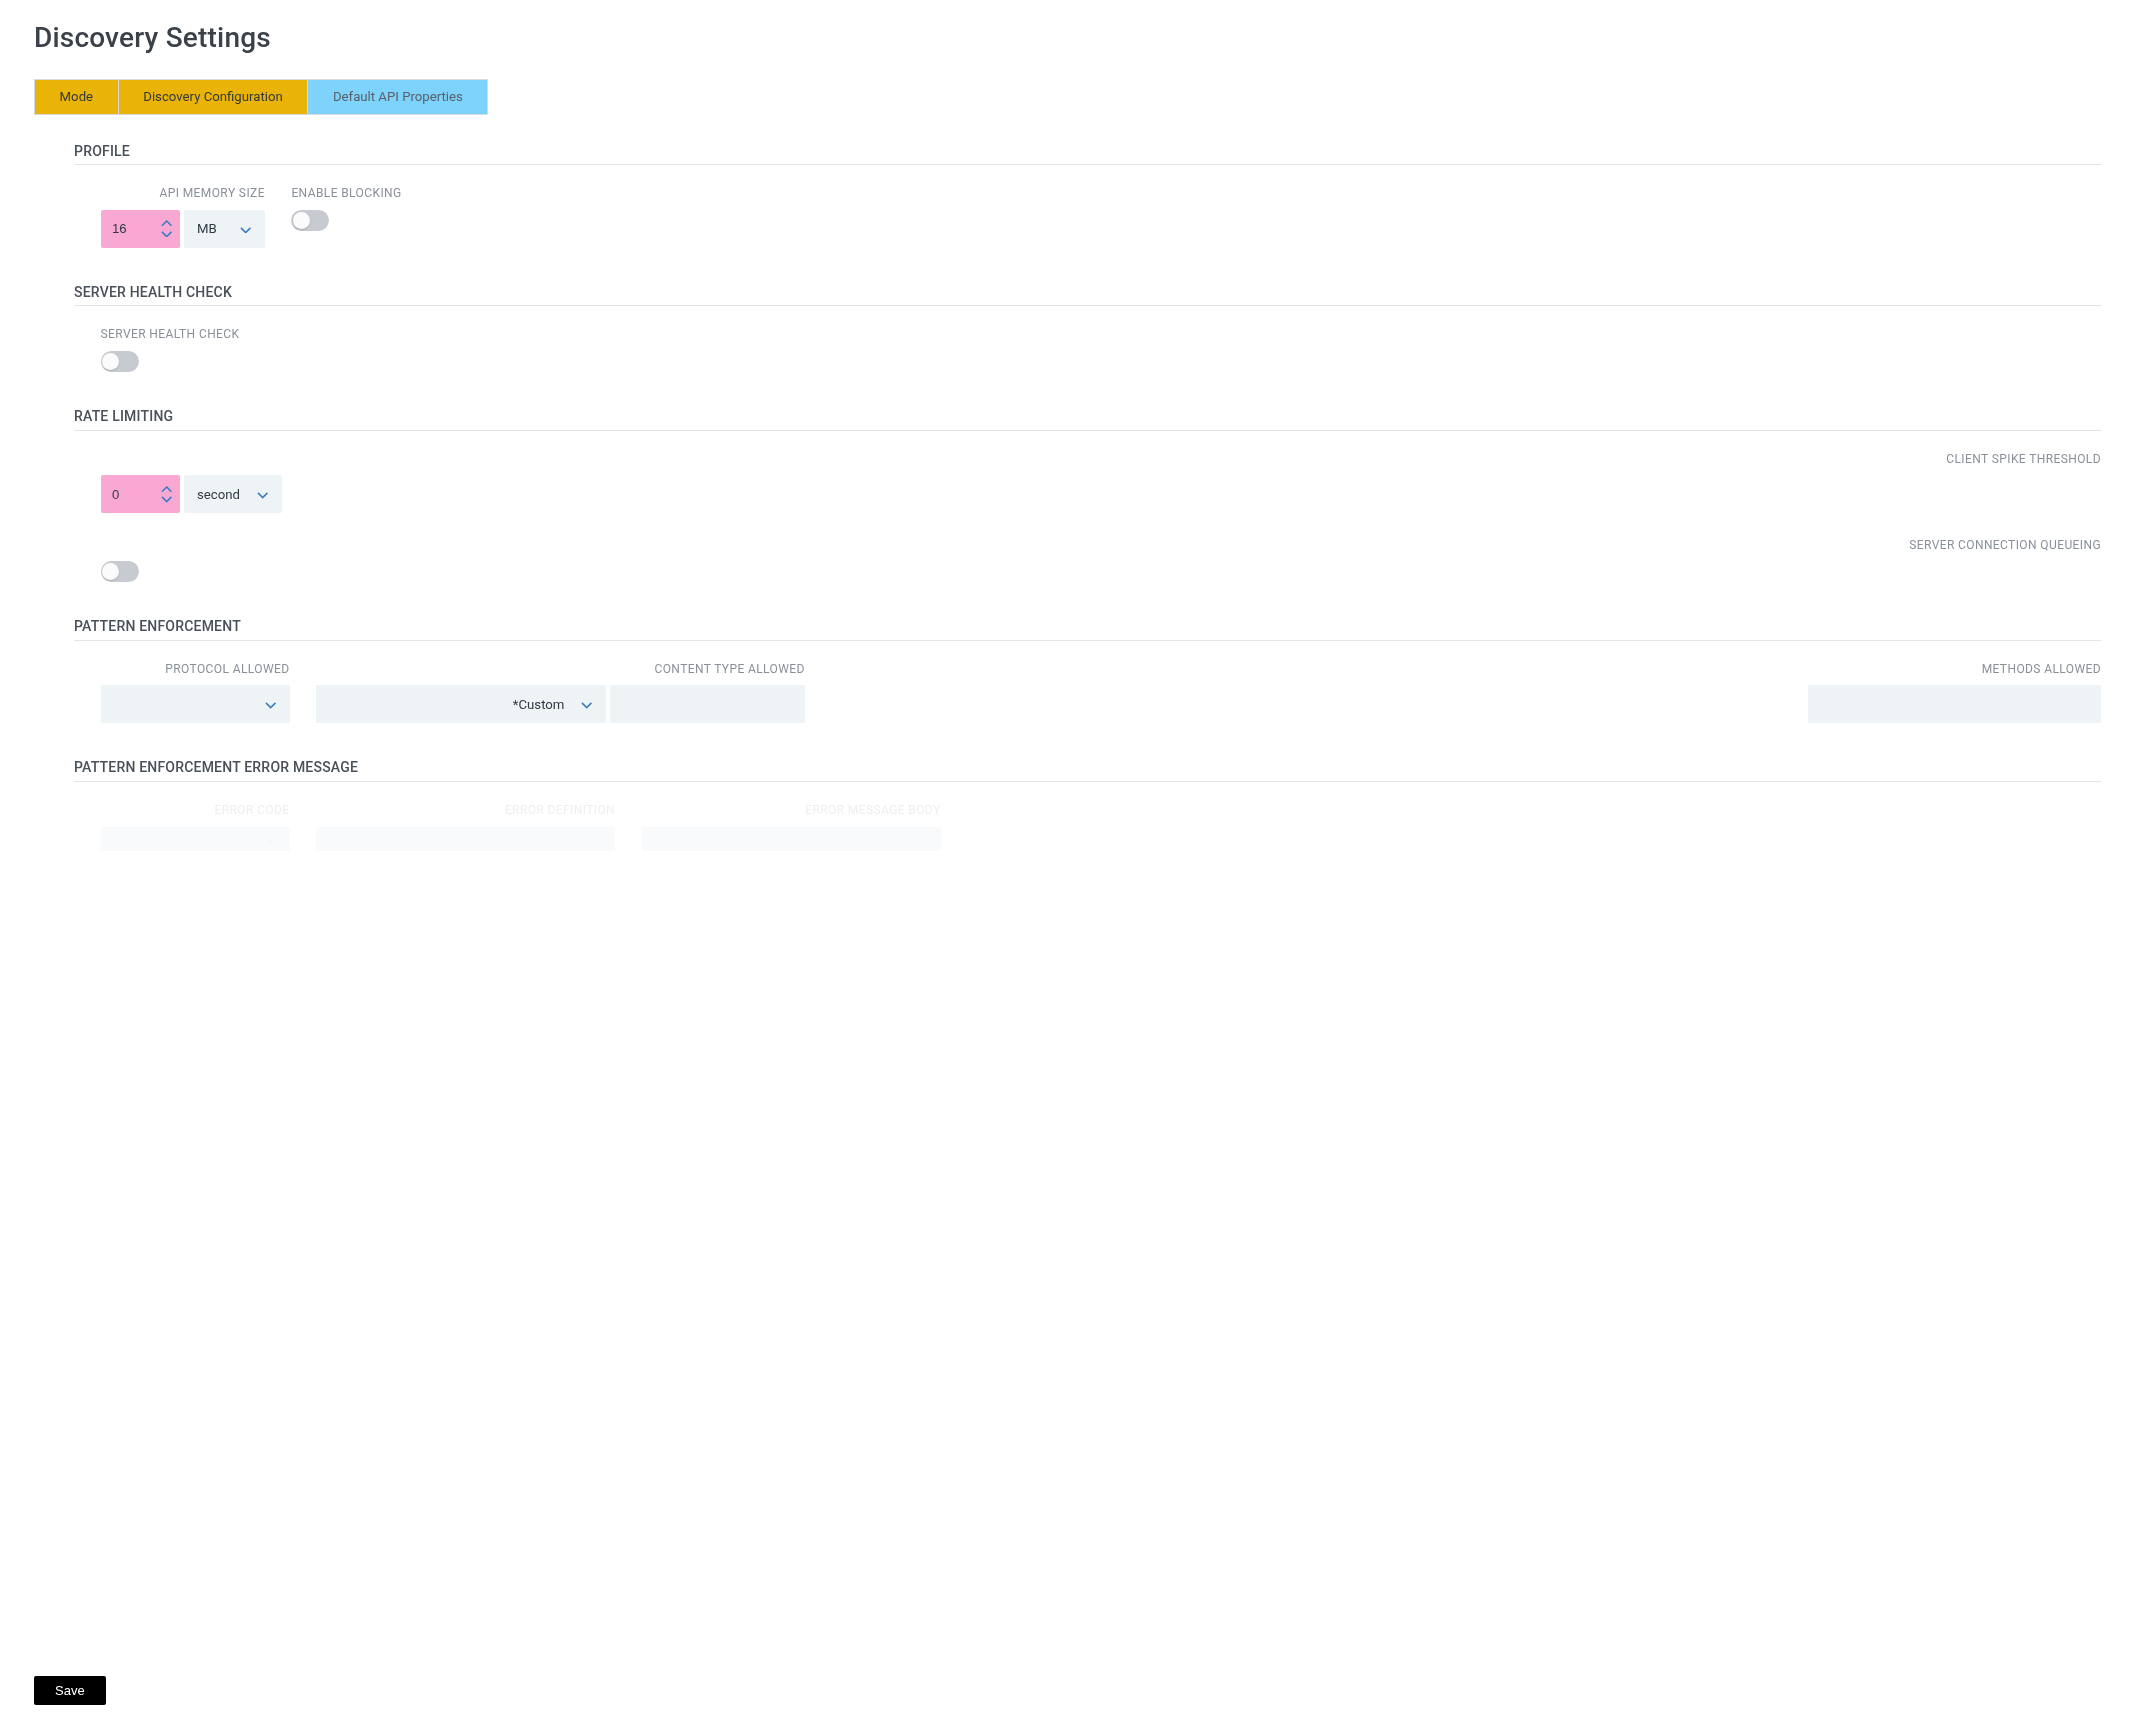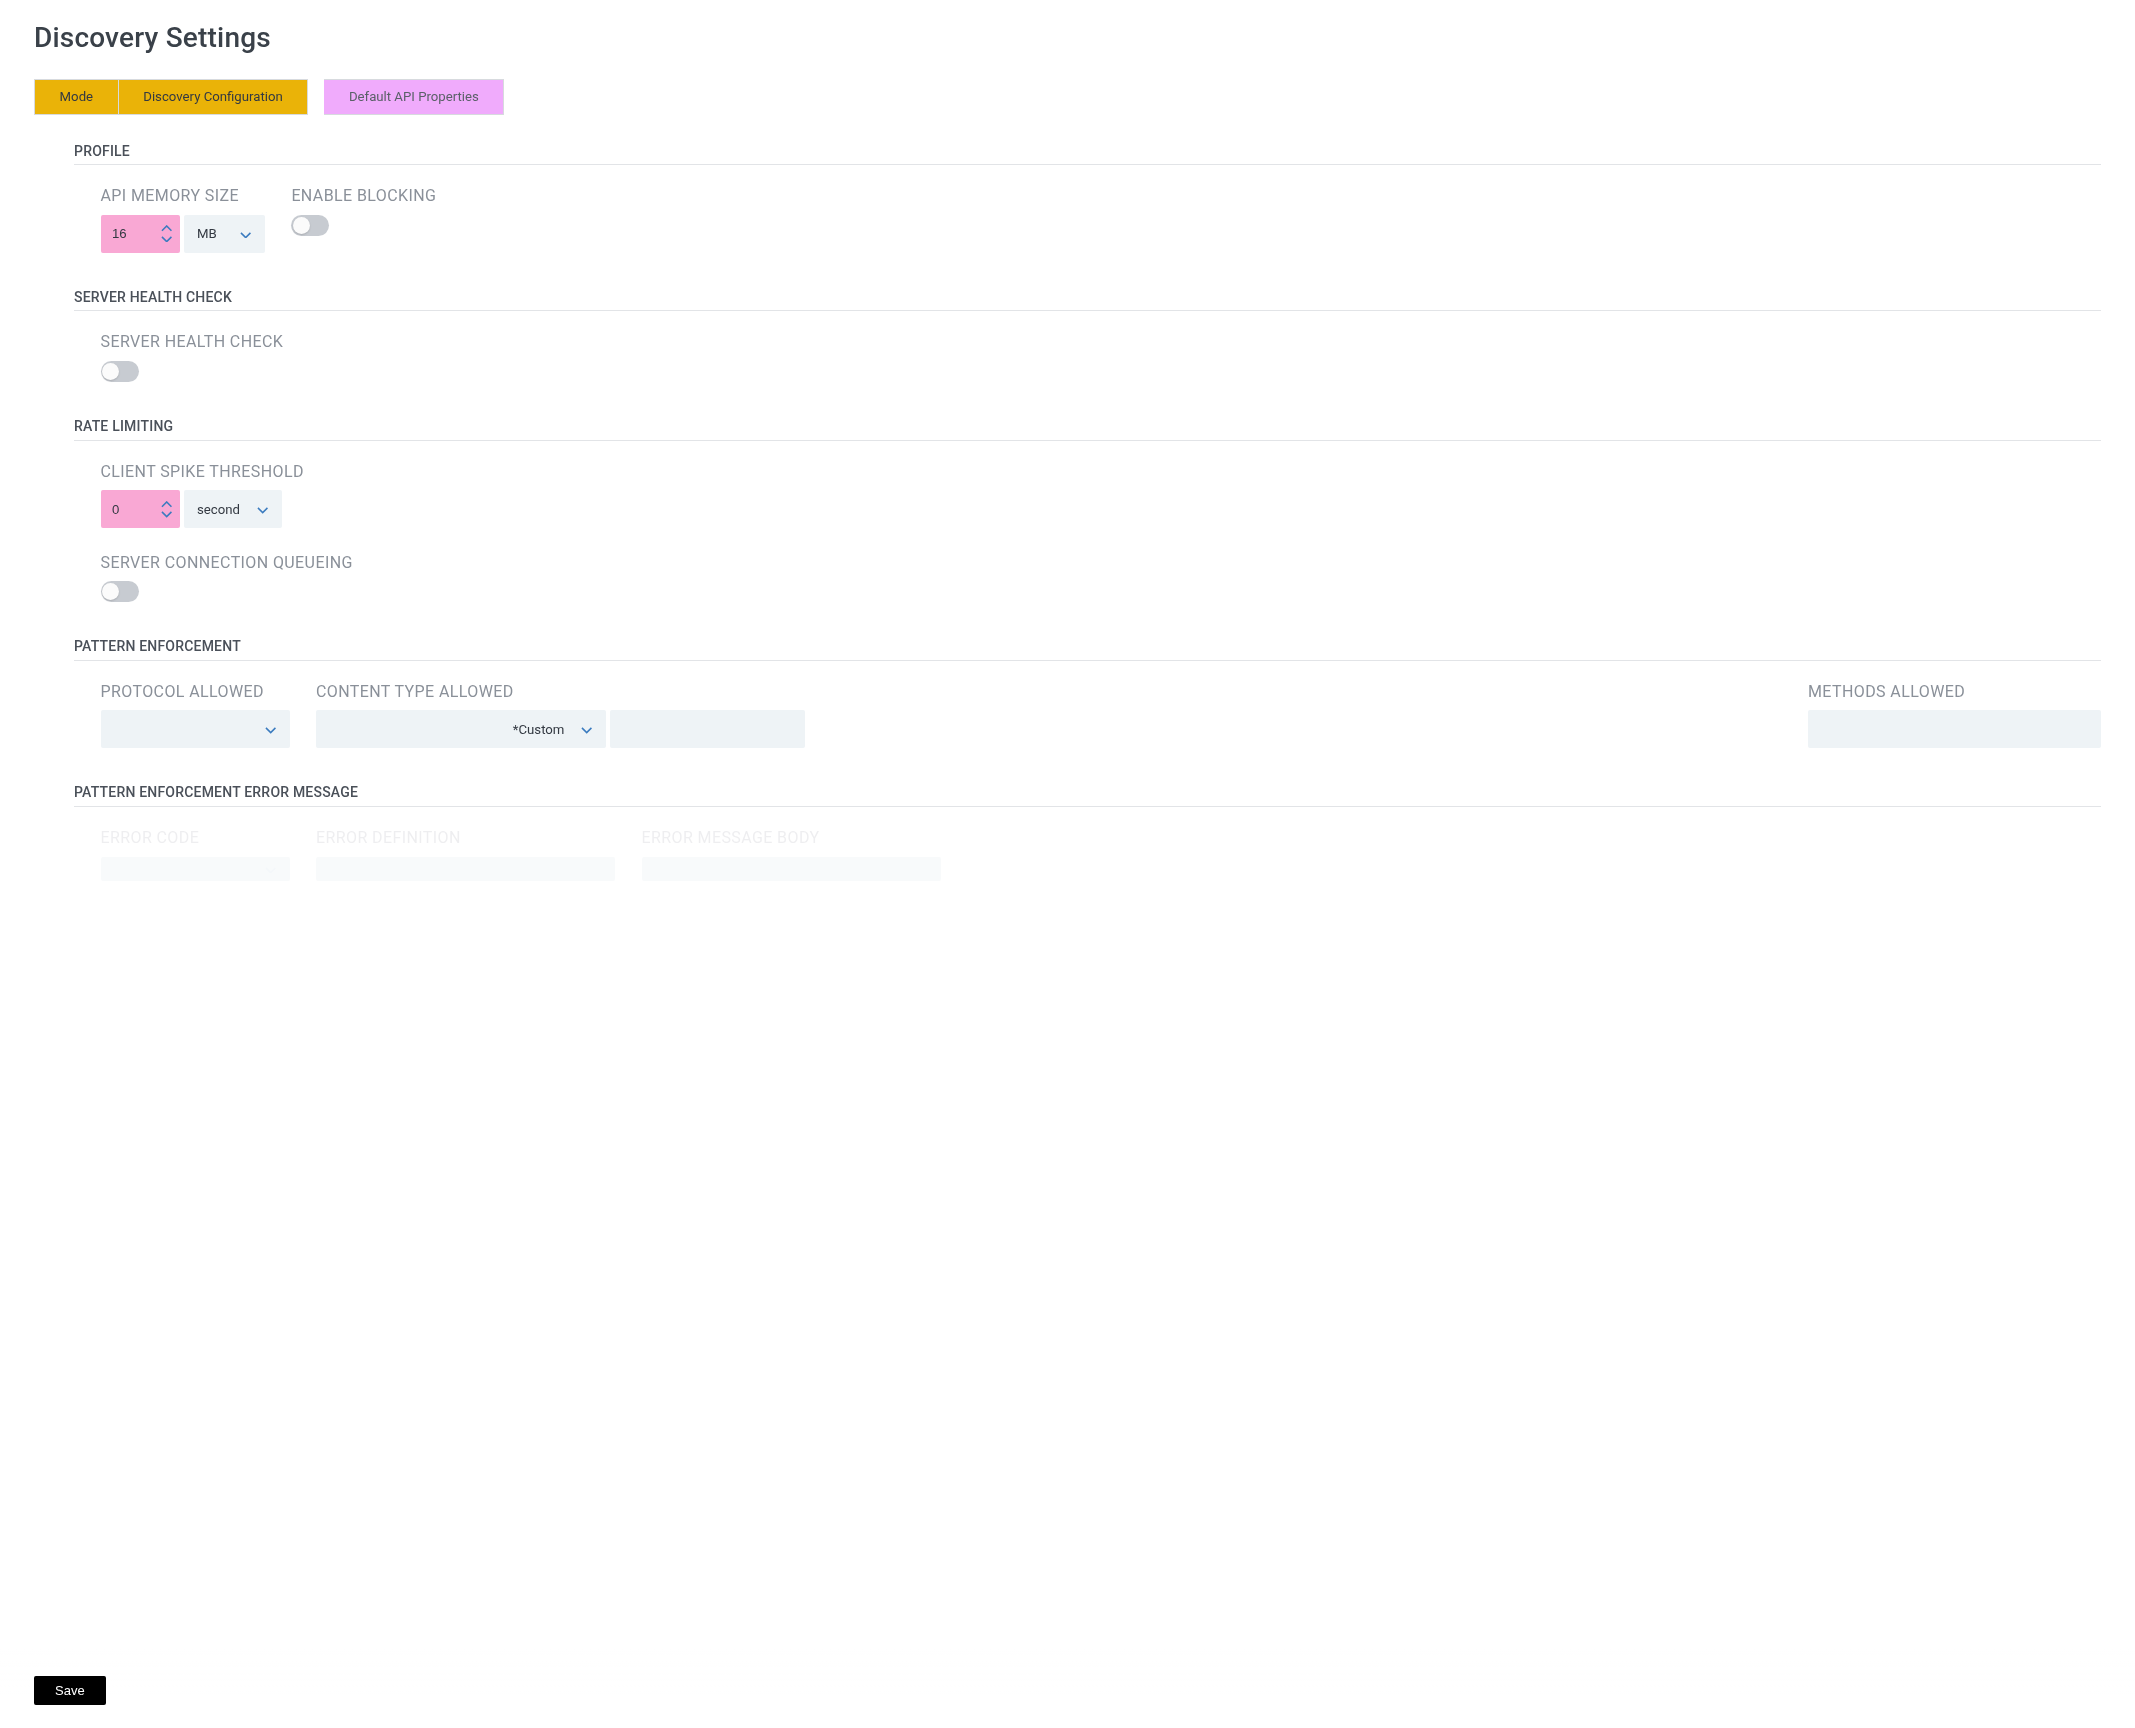--- a/index.html
+++ b/index.html
@@ -31,23 +31,22 @@
     border: 0.9px solid #d7dade;
     padding: 9.5px 24.6px;
     font-size: 13.2px;
     color: #333942;
     background: #eab308;
     cursor: pointer;
     user-select: none;
   }
   .tab + .tab { border-left: none; }
   .tab.active {
-    background: #f0abfc;
+    background: #7dd3fc;
     color: #5a6068;
-    margin-left: 16px;
   }
 
   
   .content {
     padding: 0 0 132px 40px;
   }
   .section {
     margin-bottom: 36px;
   }
   .section-title {
@@ -64,23 +63,24 @@
     gap: 26.5px;
     padding-left: 26.5px;
     flex-wrap: wrap;
   }
   .field {
     display: flex;
     flex-direction: column;
     gap: 9.5px;
   }
   .field-label {
-    font-size: 16px;
+    font-size: 12px;
     letter-spacing: 0.4px;
     color: #8a9099;
+    text-align: right;
   }
 
   
   .numUnit {
     display: flex;
     gap: 3.8px;
   }
   .stepper {
     display: flex;
     background: #f9a8d4;

